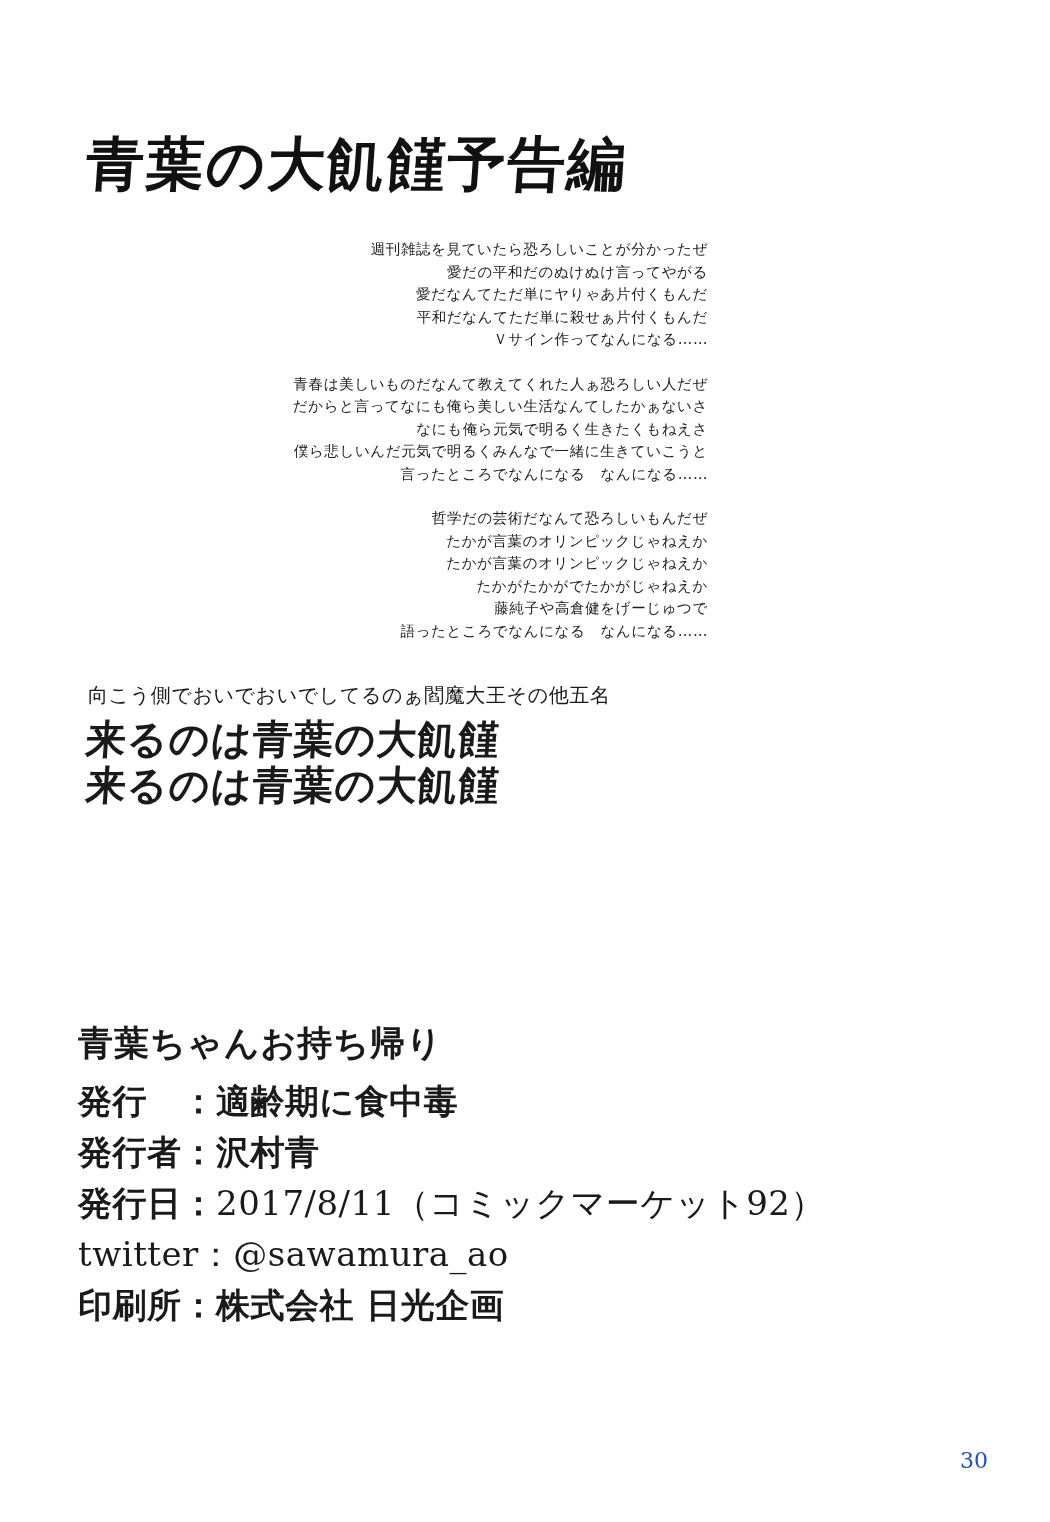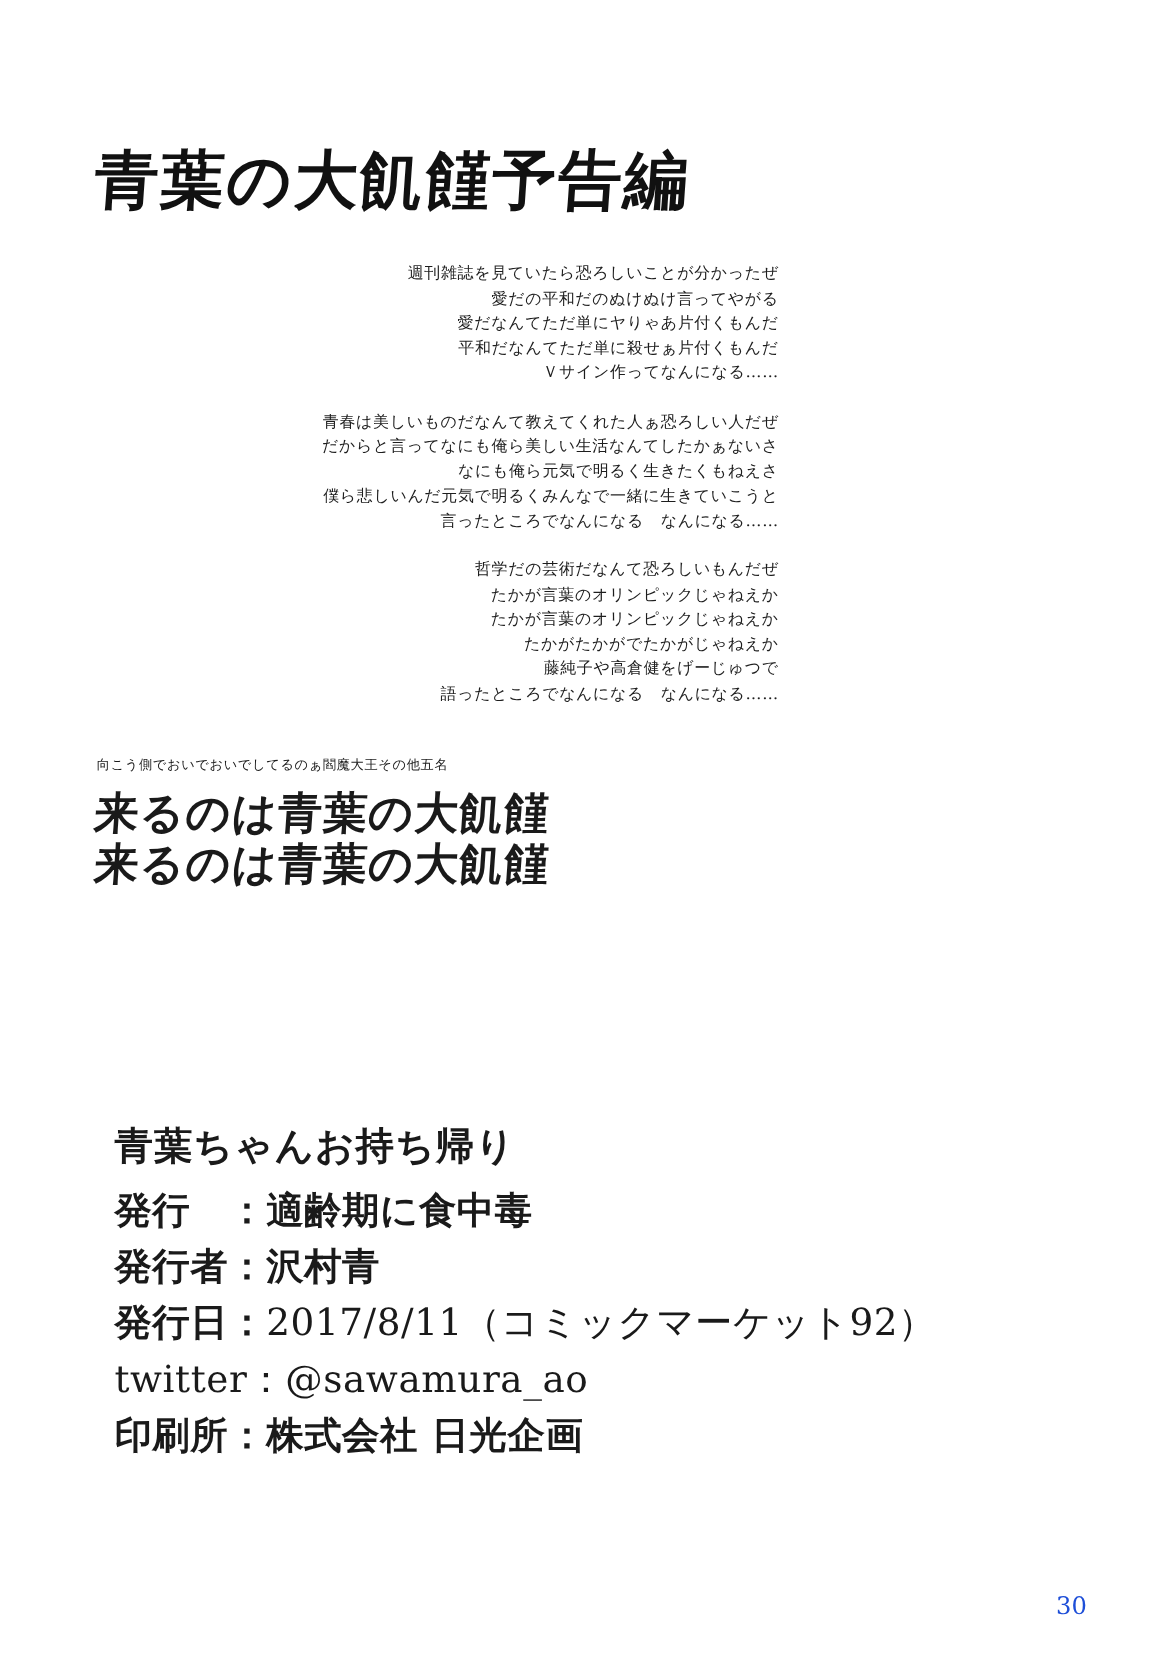--- a/index.html
+++ b/index.html
@@ -52,21 +52,21 @@
   .poem .line {
     white-space: nowrap;
     text-align: right;
   }
 
   .shout-lead {
     position: absolute;
     left: 88px;
     top: 684px;
     font-family: "DejaVu Serif", serif;
-    font-size: 12px;
+    font-size: 20px;
     line-height: 22px;
     letter-spacing: 0.6px;
     white-space: nowrap;
     text-align: right;
   }
 
   .shout {
     position: absolute;
     left: 86px;
     font-family: "DejaVu Serif", serif;
@@ -78,21 +78,20 @@
   }
   .shout.l1 { top: 712px; }
   .shout.l2 { top: 758px; }
 
   
   .colophon {
     position: absolute;
     left: 78px;
     top: 1020px;
     width: 900px;
-    margin-left: 26px;
   }
   .colophon-title {
     font-family: "DejaVu Sans", sans-serif;
     font-weight: bold;
     font-size: 35px;
     letter-spacing: 1px;
     line-height: 46px;
     margin-bottom: 10px;
   }
   .colophon-row {

